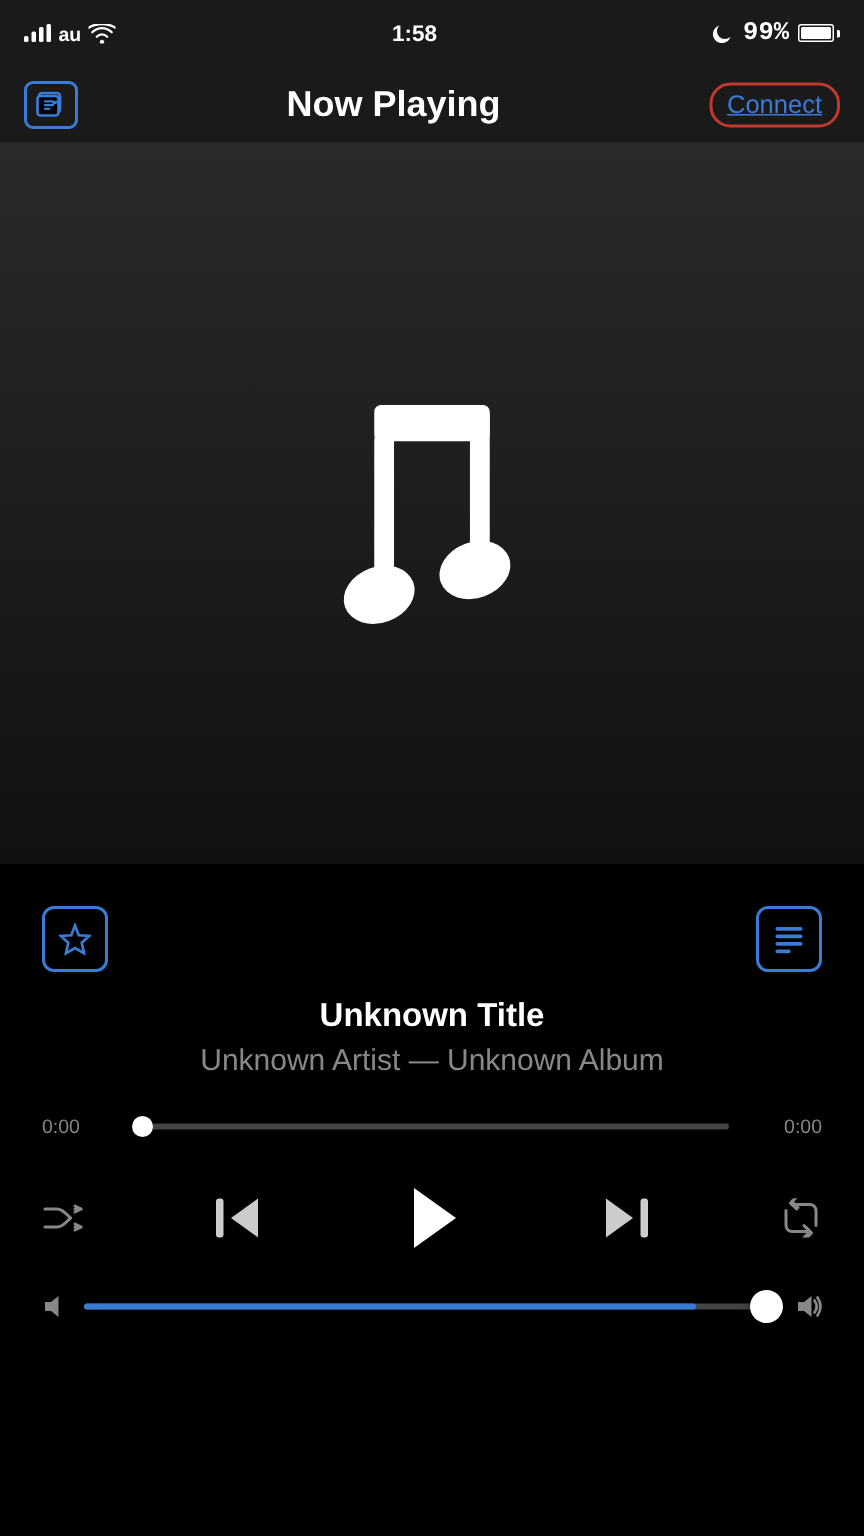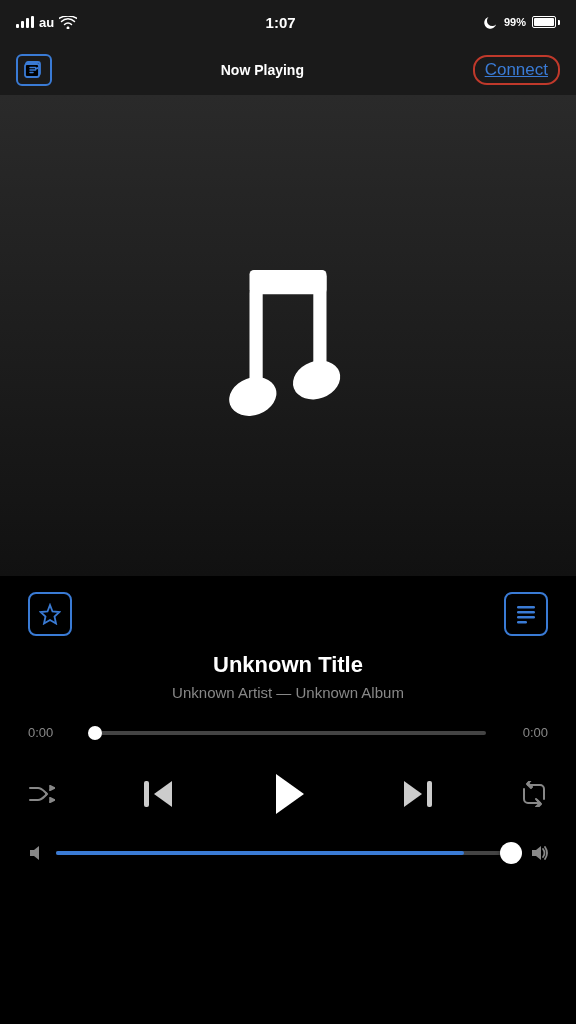--- a/index.html
+++ b/index.html
@@ -33,21 +33,22 @@
     }
     .status-center {
       font-size: 15px;
       font-weight: 600;
       color: #fff;
     }
     .status-right {
       display: flex;
       align-items: center;
       gap: 6px;
-      font-size: 11px;
+      font-size: 17px;
+      font-family: Liberation Mono, monospace;
     }
     .battery-container {
       display: flex;
       align-items: center;
       gap: 2px;
     }
     .battery-box {
       width: 24px;
       height: 12px;
       border: 1.5px solid #fff;
@@ -97,21 +98,21 @@
       width: 36px;
       height: 32px;
       border: 2px solid #3a7bd5;
       border-radius: 6px;
       display: flex;
       align-items: center;
       justify-content: center;
       cursor: pointer;
     }
     .nav-title {
-      font-size: 14px;
+      font-size: 24px;
       font-weight: 700;
       color: #fff;
     }
     .nav-connect-btn {
       font-size: 17px;
       color: #3a7bd5;
       cursor: pointer;
       border: 2px solid #c0392b;
       border-radius: 14px;
       padding: 3px 10px;
@@ -132,20 +133,21 @@
     
     .music-note-icon {
       width: 220px;
       height: 220px;
     }
 
     
     .controls-area {
       background: #000;
       padding: 0 28px;
+      margin-top: 12px;
     }
 
     
     .action-row {
       display: flex;
       align-items: center;
       justify-content: space-between;
       padding: 16px 0 8px 0;
     }
     .action-btn {
@@ -164,21 +166,21 @@
       text-align: center;
       padding: 8px 0 16px 0;
     }
     .track-title {
       font-size: 22px;
       font-weight: 700;
       color: #fff;
       margin-bottom: 6px;
     }
     .track-subtitle {
-      font-size: 15px;
+      font-size: 20px;
       color: #888;
       font-weight: 400;
     }
 
     
     .progress-row {
       display: flex;
       align-items: center;
       gap: 26px;
       padding: 8px 0;
@@ -279,21 +281,21 @@
     </div>
     <span>au</span>
 
     <svg width="18" height="13" viewBox="0 0 18 13">
       <path d="M9 10.5 C9.8 10.5 10.5 11.2 10.5 12S9.8 13.5 9 13.5 7.5 12.8 7.5 12 8.2 10.5 9 10.5Z" fill="#fff"></path>
       <path d="M5.5 8.5 C6.5 7.5 7.7 6.9 9 6.9s2.5.6 3.5 1.6" stroke="#fff" stroke-width="1.5" fill="none" stroke-linecap="round"></path>
       <path d="M2.5 5.5 C4.3 3.7 6.5 2.7 9 2.7s4.7 1 6.5 2.8" stroke="#fff" stroke-width="1.5" fill="none" stroke-linecap="round"></path>
       <path d="M0 2.5 C2.4 0.9 5.6 0 9 0s6.6.9 9 2.5" stroke="#fff" stroke-width="1.5" fill="none" stroke-linecap="round"></path>
     </svg>
   </div>
-  <div class="status-center">1:07</div>
+  <div class="status-center">1:58</div>
   <div class="status-right">
 
     <svg width="14" height="14" viewBox="0 0 14 14">
       <path d="M12 9.5 A6 6 0 1 1 4.5 2 A4.5 4.5 0 0 0 12 9.5Z" fill="#fff"></path>
     </svg>
     <span>99%</span>
     <div class="battery-container">
       <div class="battery-box">
         <div class="battery-fill"></div>
       </div>

